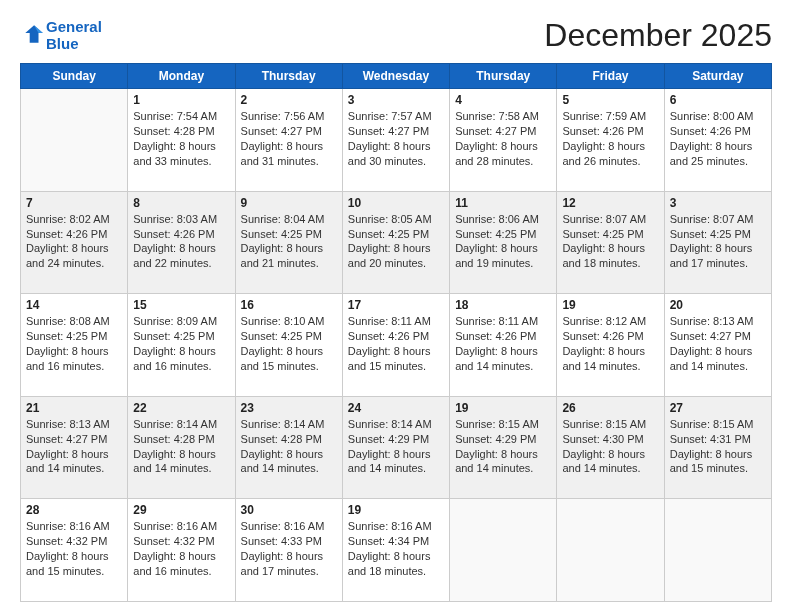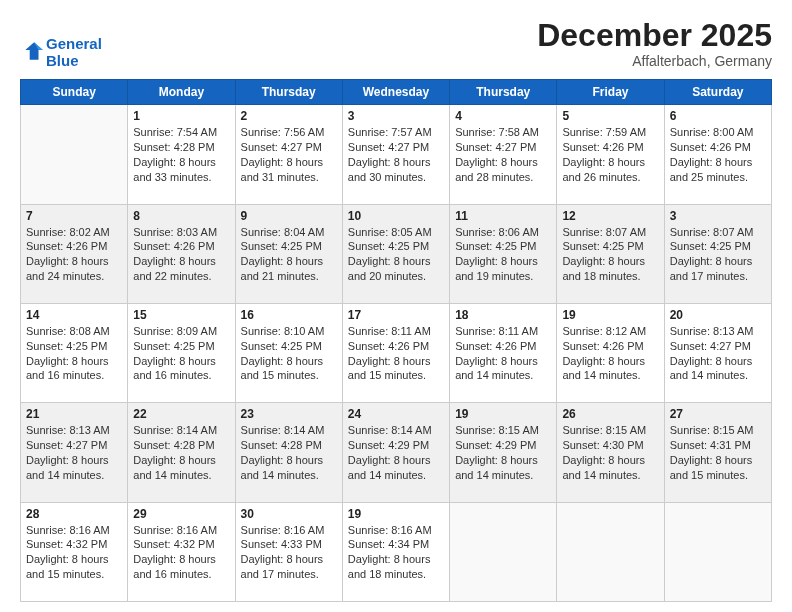--- a/index.html
+++ b/index.html
@@ -13,21 +13,21 @@
     .page {
       width: 792px;
       height: 612px;
       padding: 18px 20px 10px 20px;
       display: flex;
       flex-direction: column;
     }
     .header {
       display: flex;
       justify-content: space-between;
-      align-items: flex-end;
+      align-items: center;
       margin-bottom: 10px;
     }
     .logo {
       display: flex;
       align-items: center;
       gap: 2px;
     }
     .logo-text {
       font-size: 15px;
       font-weight: bold;
@@ -40,21 +40,21 @@
     .logo-icon {
       width: 22px;
       height: 22px;
       margin-left: 2px;
     }
     .title-block {
       text-align: right;
     }
     .month-title {
       font-size: 32px;
-      font-weight: bold;
+      font-weight: normal;
       color: #222;
       line-height: 1.1;
     }
     .location {
       font-size: 14px;
       color: #555;
     }
     .calendar {
       flex: 1;
       border: 1px solid #ccc;
@@ -118,21 +118,20 @@
       </div>
       <div>
         <div class="logo-text">
           <span>General</span><br>
           <span style="color:#1565c0">Blue</span>
         </div>
       </div>
     </div>
     <div class="title-block">
       <div class="month-title">December 2025</div>
-      <div class="location">Affalterbach, Germany</div>
     </div>
   </div>
 
   <table class="calendar">
     <thead>
       <tr>
       <th>Sunday</th>
           <th>Monday</th>
           <th>Thursday</th>
           <th>Wednesday</th>

